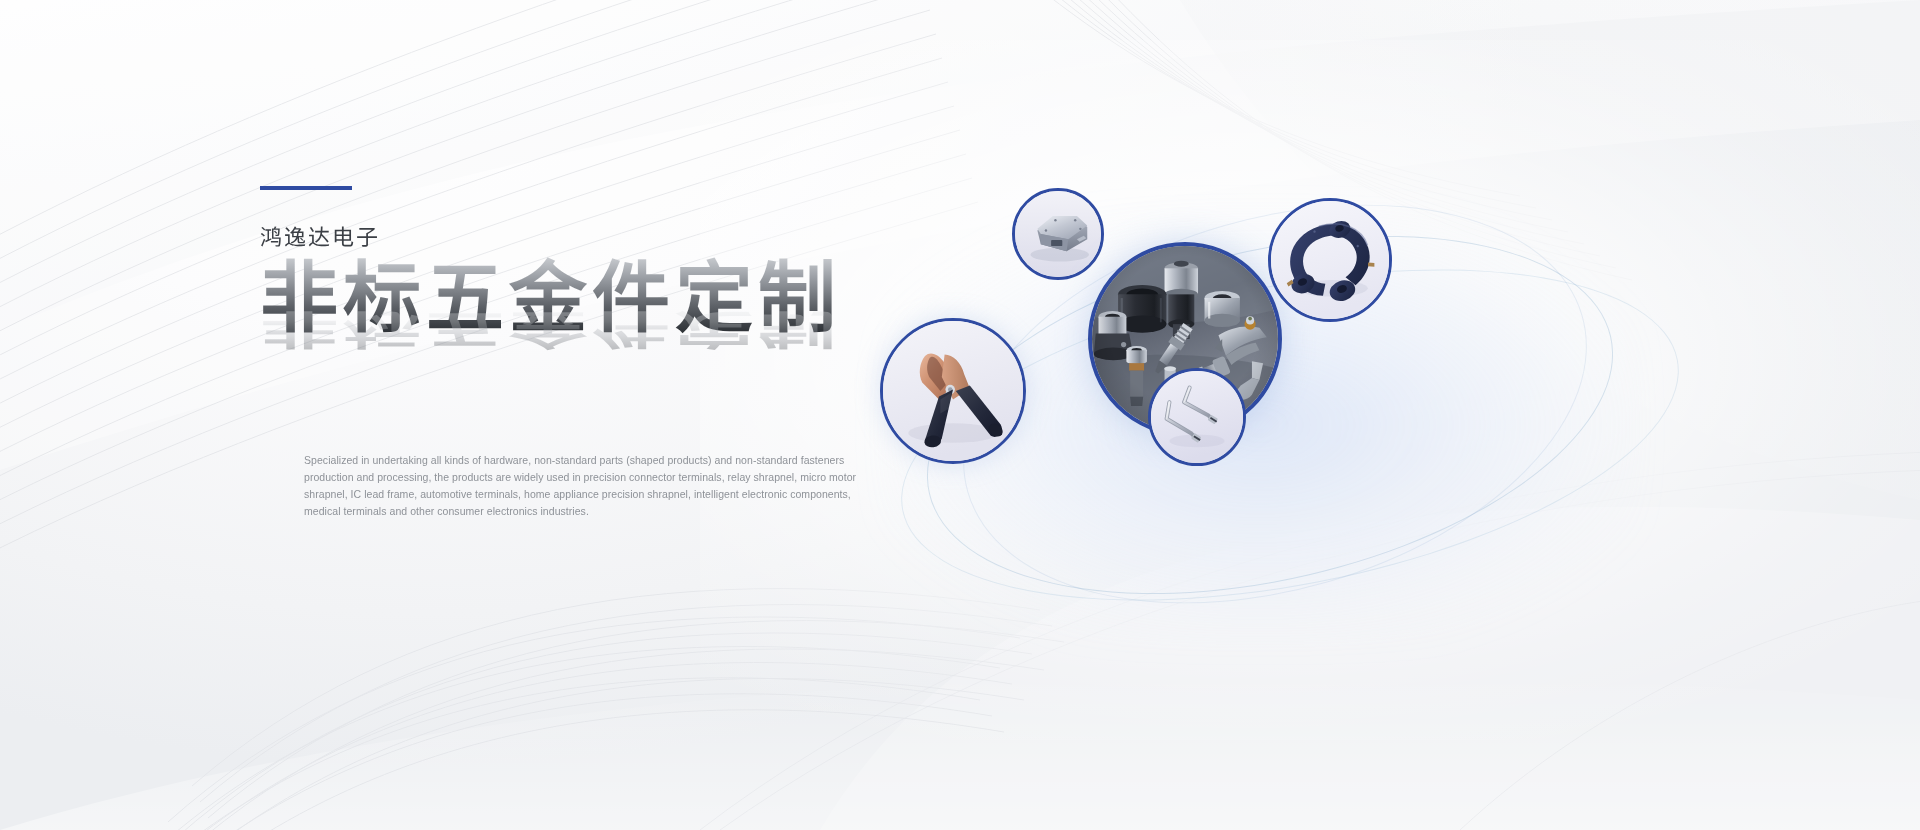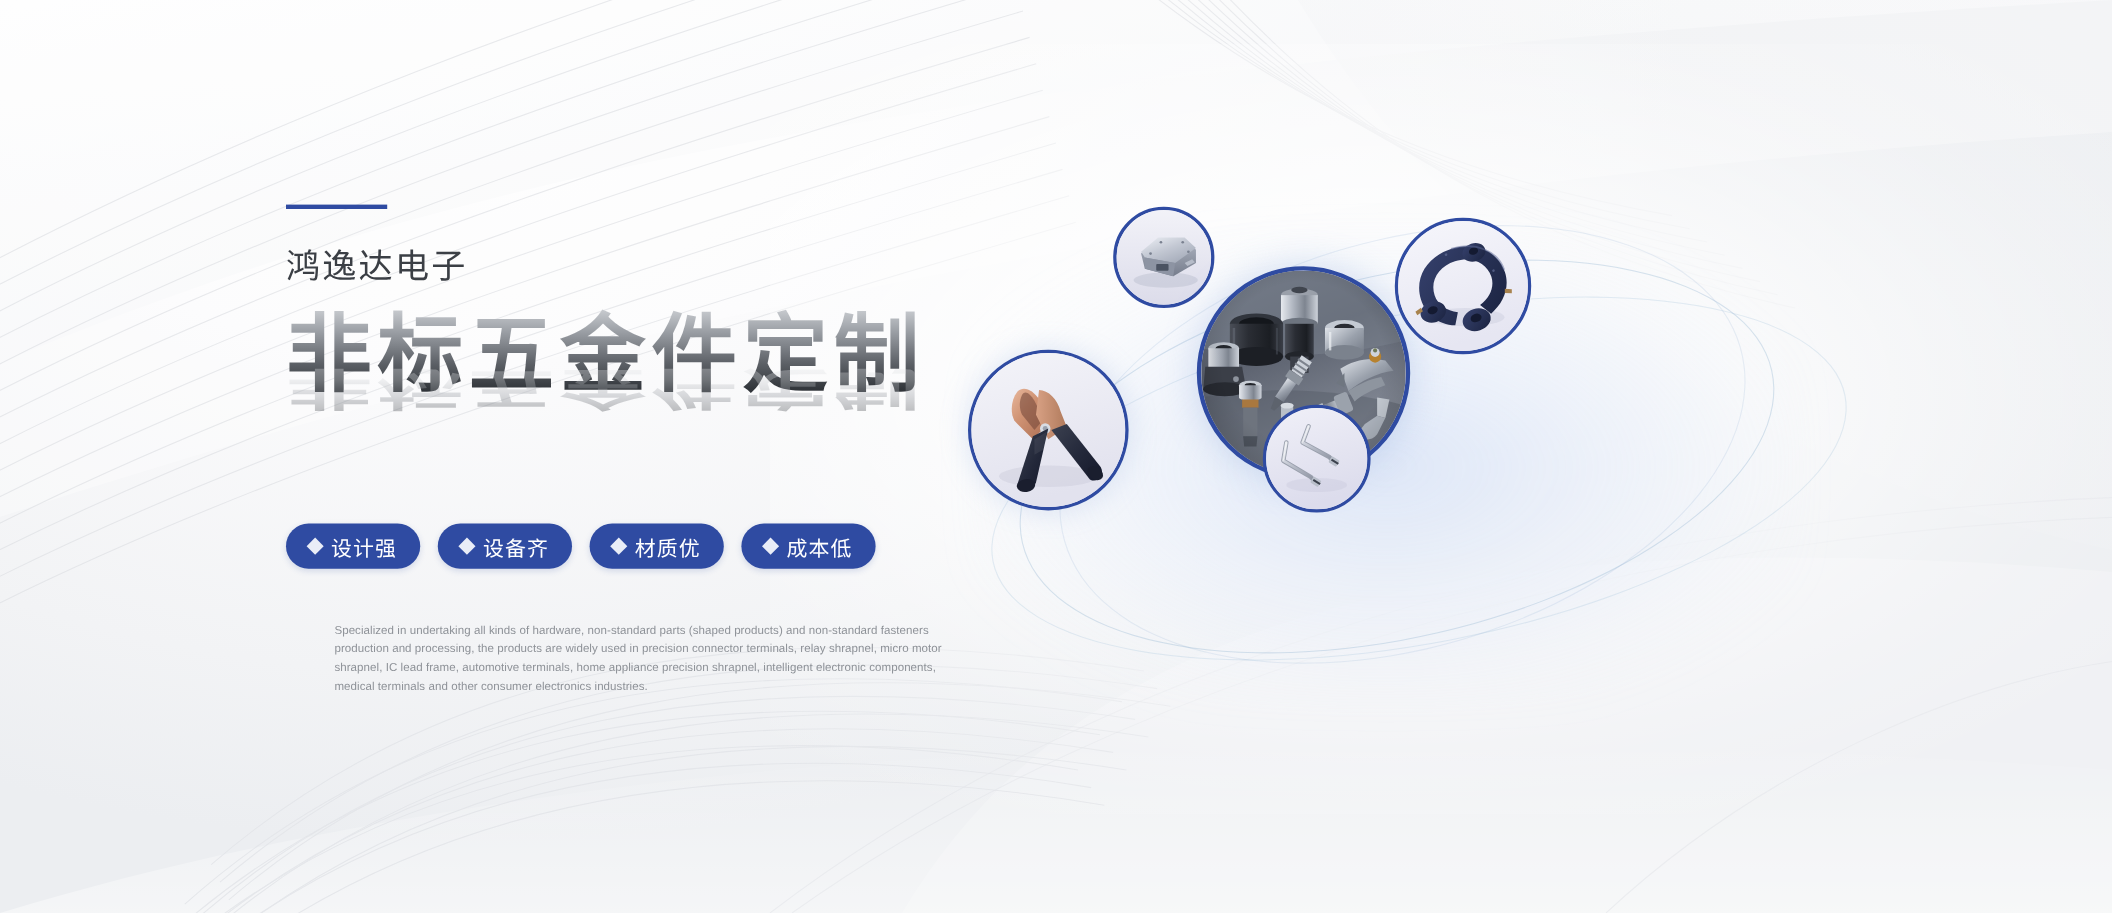--- a/index.html
+++ b/index.html
@@ -53,26 +53,26 @@
   }
 
   .accent-rule {
     width: 92px;
     height: 4px;
     background: #2f4ba2;
     margin-bottom: 36px;
   }
 
   .brand {
-    font-size: 31px;
+    font-size: 22px;
     letter-spacing: 2px;
     color: #3b3f45;
     font-weight: 400;
     line-height: 1.1;
-    margin-bottom: 18px;
+    margin-bottom: 4px;
   }
 
   .headline-wrap { position: relative; height: 150px; }
 
   .headline {
     font-size: 78px;
     font-weight: 800;
     letter-spacing: 5px;
     line-height: 1.15;
     background: linear-gradient(180deg, #cfd2d6 0%, #9b9fa5 26%, #5d6167 58%, #32363b 84%, #26292d 100%);
@@ -276,38 +276,20 @@
 
     <div class="accent-rule"></div>
 
     <div class="brand">鸿逸达电子</div>
 
     <div class="headline-wrap">
       <div class="headline">非标五金件定制</div>
       <div class="headline-reflection">非标五金件定制</div>
     </div>
 
-    <div class="badges">
-      <div class="badge">
-        <span class="badge-diamond"></span>
-        <span>设计强</span>
-      </div>
-      <div class="badge">
-        <span class="badge-diamond"></span>
-        <span>设备齐</span>
-      </div>
-      <div class="badge">
-        <span class="badge-diamond"></span>
-        <span>材质优</span>
-      </div>
-      <div class="badge">
-        <span class="badge-diamond"></span>
-        <span>成本低</span>
-      </div>
-    </div>
 
     <p class="desc">Specialized in undertaking all kinds of hardware, non-standard parts (shaped products) and non-standard fasteners production and processing, the products are widely used in precision connector terminals, relay shrapnel, micro motor shrapnel, IC lead frame, automotive terminals, home appliance precision shrapnel, intelligent electronic components, medical terminals and other consumer electronics industries.</p>
   </div>
 
   <div class="cluster">
 
     <div class="orbit orbit-a"></div>
     <div class="orbit orbit-b"></div>
     <div class="orbit orbit-c"></div>
 

